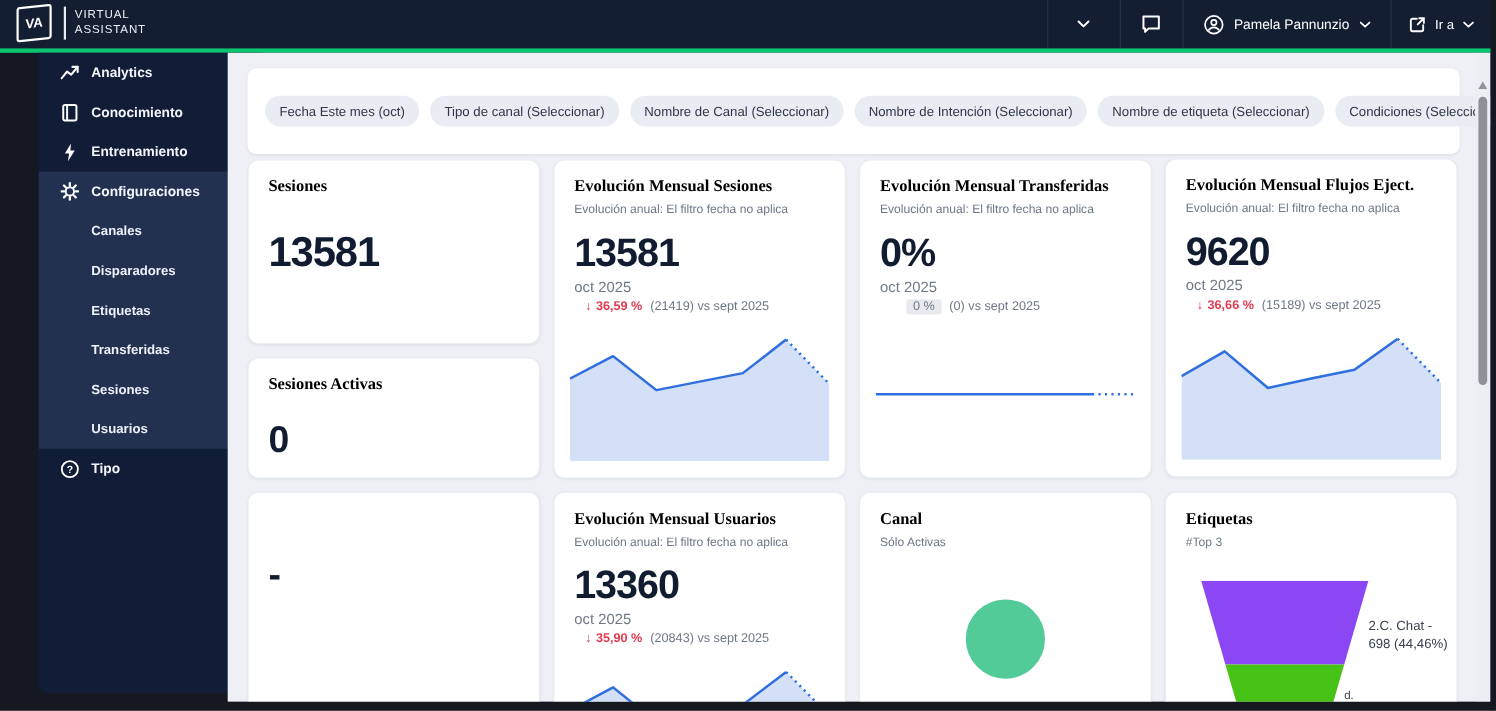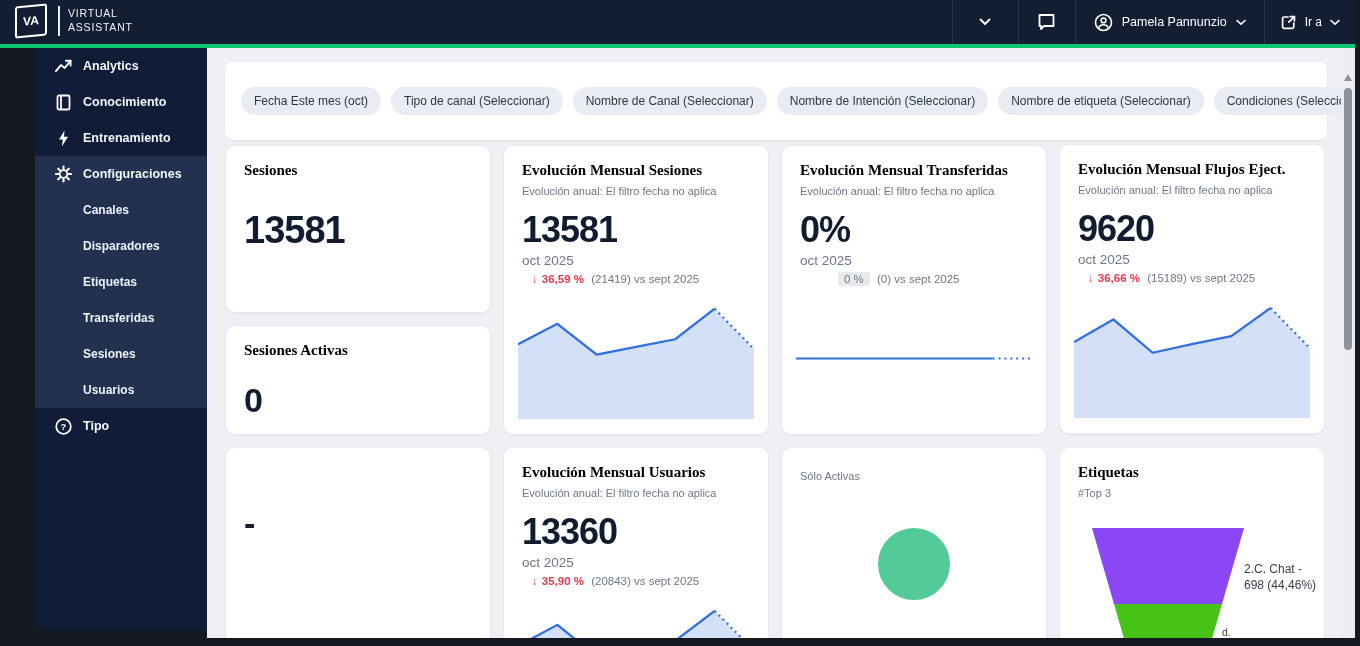--- a/index.html
+++ b/index.html
@@ -43,21 +43,21 @@
           box-shadow:0 1px 2px rgba(20,30,60,.05); padding:16px 18px; }
   .c-title { font-size:15px; font-weight:600; color:#000000;font-family:Liberation Serif, serif; }
   .c-sub { margin-top:6px; font-size:11px; color:#6e7887; }
   .c-value { margin-top:12px; font-size:36px; font-weight:bold; color:#121c30; letter-spacing:-1px; }
   .c-value.xl { margin-top:30px; font-size:38px; }
   .c-value.md { margin-top:22px; font-size:34px; }
   .c-value.dash { margin-top:40px; font-size:34px; }
   .c-month { margin-top:2px; font-size:13.5px; color:#6e7887; }
   .c-delta { margin-top:5px; margin-left:10px; font-size:11.5px; color:#6e7887; }
   .c-delta .dn { font-weight:600; margin-right:4px; }
-  .c-delta.noindent { margin-left:14px;padding-left:24px; }
+  .c-delta.noindent { margin-left:0;padding-left:24px; }
   .badge { background:#e9eaee; border-radius:3px; padding:1px 6px; color:#707a88; margin-right:4px; }
   .chart-box { position:absolute; left:14px; right:14px; bottom:15px; height:121px; }
   .chart-box svg { width:100%; height:100%; display:block; }
 
   .donut { margin:46px auto 0; width:64px; height:64px; border:36px solid #52cb99; border-radius:50%; }
 
   .funnel-svg { position:absolute; left:16px; top:80px; }
   .flabel1 { position:absolute; left:184px; top:114px; width:80px; font-size:12px; color:#39414f; line-height:1.3; }
   .flabel2 { position:absolute; left:162px; top:178px; font-size:10.5px; color:#39414f; }
 
@@ -318,20 +318,21 @@
       <div class="chart-box">
         <svg class="linechart" viewBox="0 0 240 130" preserveAspectRatio="none">
             <polygon points="0,49.4 40,26.7 80,60.7 120,52.2 160,43.7 200,11.7 240,54.2 240,130 0,130" fill="#cfddf7" opacity="0.9"></polygon>
             <polyline points="0,49.4 40,26.7 80,60.7 120,52.2 160,43.7 200,11.7" fill="none" stroke="#2f6fe0" stroke-width="2.4" stroke-linejoin="round"></polyline>
             <polyline points="200,11.7 240,54.2" fill="none" stroke="#2f6fe0" stroke-width="2.4" stroke-dasharray="2 4"></polyline>
           </svg>
       </div>
     </div>
 
     <div class="card" style="left:574px; top:399px; width:266px; height:290px;">
+      <div class="c-title">Canal</div>
       <div class="c-sub">Sólo Activas</div>
       <div class="donut" style="border-color: rgb(82, 203, 153);"></div>
     </div>
 
     <div class="card" style="left:852px; top:399px; width:266px; height:290px;">
       <div class="c-title">Etiquetas</div>
       <div class="c-sub">#Top 3</div>
       <svg class="funnel-svg" width="240" height="175" viewBox="0 0 240 175">
         <polygon points="16,0 168,0 146,76 38,76" fill="#8c47f5"></polygon>
         <polygon points="38,76 146,76 124,152 60,152" fill="#47c216"></polygon>

